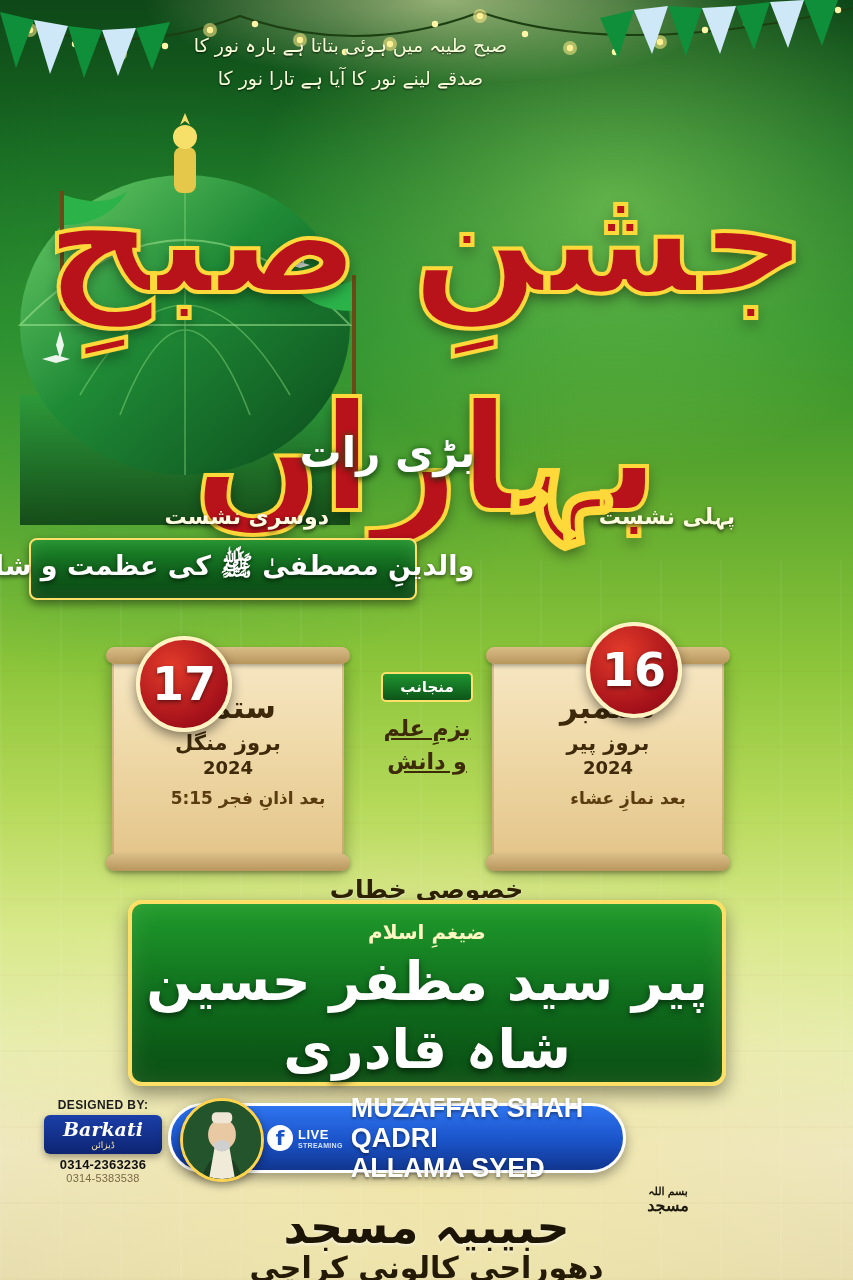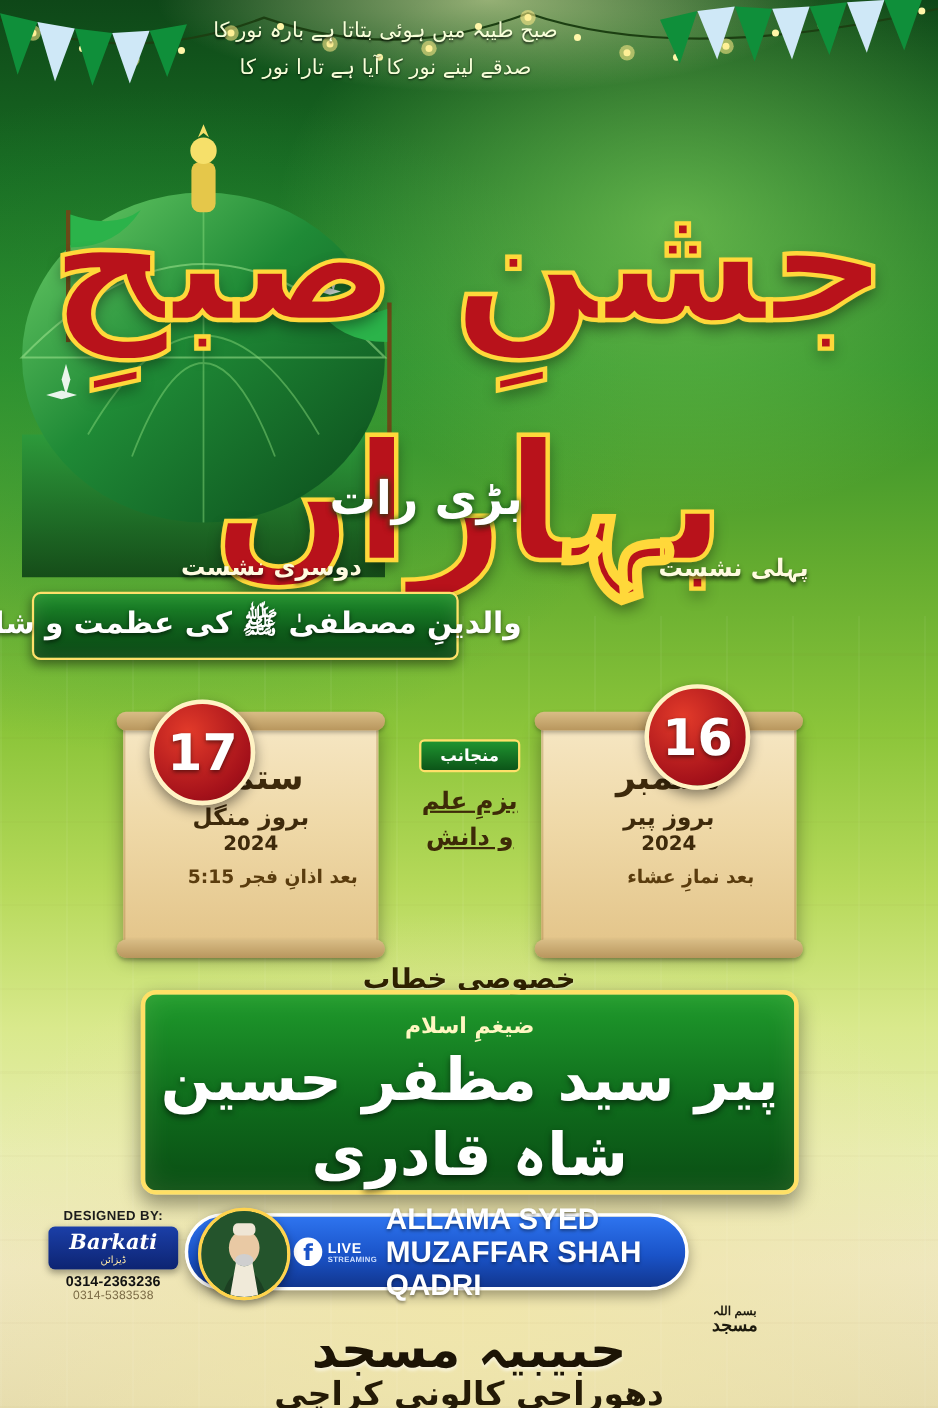--- a/index.html
+++ b/index.html
@@ -44,21 +44,21 @@
 
   
   .bunting { position: absolute; top: 0; left: 0; width: 853px; height: 120px; }
   .lights { position:absolute; top:0; left:0; width:853px; height:150px; }
 
   
   .dome-wrap { position: absolute; left: -40px; top: 95px; width: 430px; height: 430px; }
 
   
   .couplet {
-    position: absolute; top: 12px; left: 0; width: 701px;
+    position: absolute; top: 29px; left: 0; width: 701px;
     text-align: center;
     direction: rtl;
     color: #f7ffd8;
     font-family: "DejaVu Sans", sans-serif;
     text-shadow: 0 1px 2px rgba(0,0,0,0.7);
   }
   .couplet div { font-size: 19px; line-height: 1.75; letter-spacing: 0.5px; }
 
   
   .title-main {
@@ -437,22 +437,22 @@
 
   <div class="livebar">
     <div class="fb-badge">
       <div class="fb-circle">f</div>
       <div>
         <div class="fb-live">LIVE</div>
         <div class="fb-stream">STREAMING</div>
       </div>
     </div>
     <div class="live-name">
+      <div>MUZAFFAR SHAH QADRI</div>
       <div>ALLAMA SYED</div>
-      <div>MUZAFFAR SHAH QADRI</div>
     </div>
   </div>
 
   <div class="avatar">
     <svg viewBox="0 0 84 84">
       <rect width="84" height="84" fill="#24542c"></rect>
       <ellipse cx="42" cy="36" rx="15" ry="17" fill="#e9c9a4"></ellipse>
       <rect x="31" y="12" width="22" height="12" rx="5" fill="#efe6d5"></rect>
       <path d="M20 84 q8 -26 22 -26 q14 0 22 26z" fill="#1c3f22"></path>
       <path d="M34 50 q8 8 16 0 l6 34 h-28z" fill="#f0ead9"></path>

